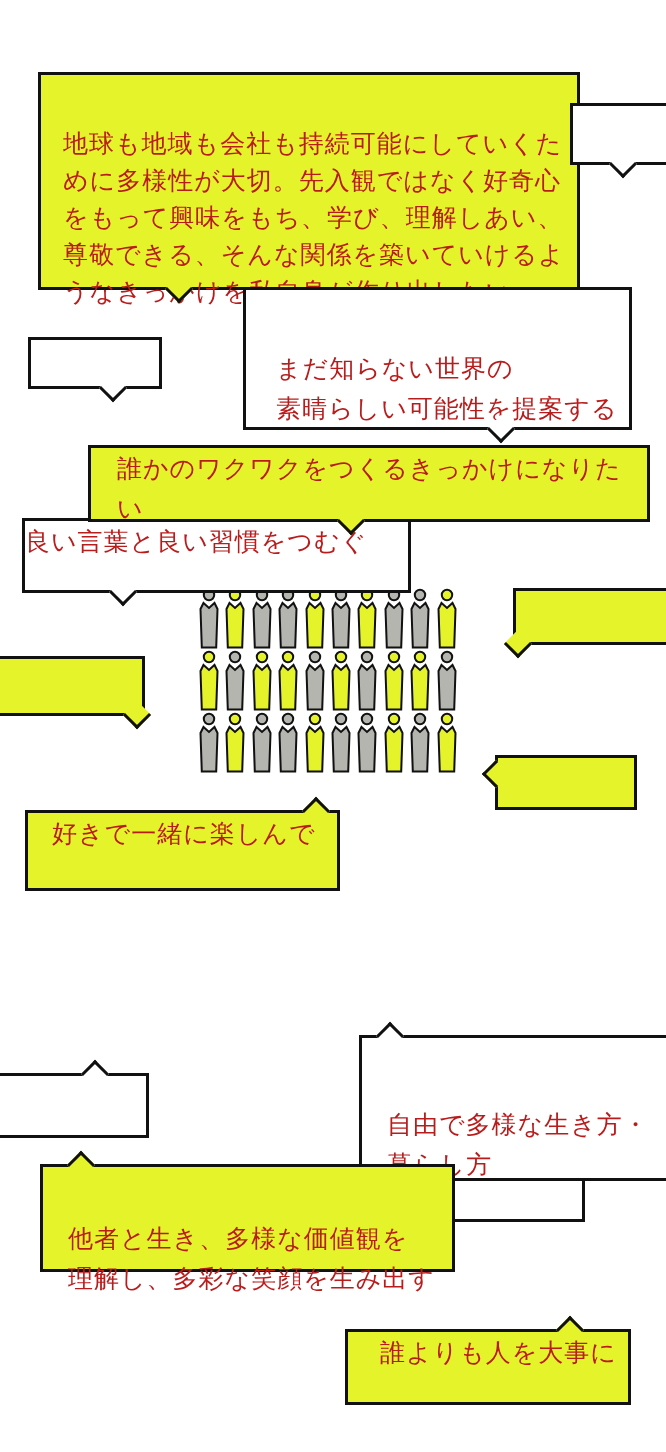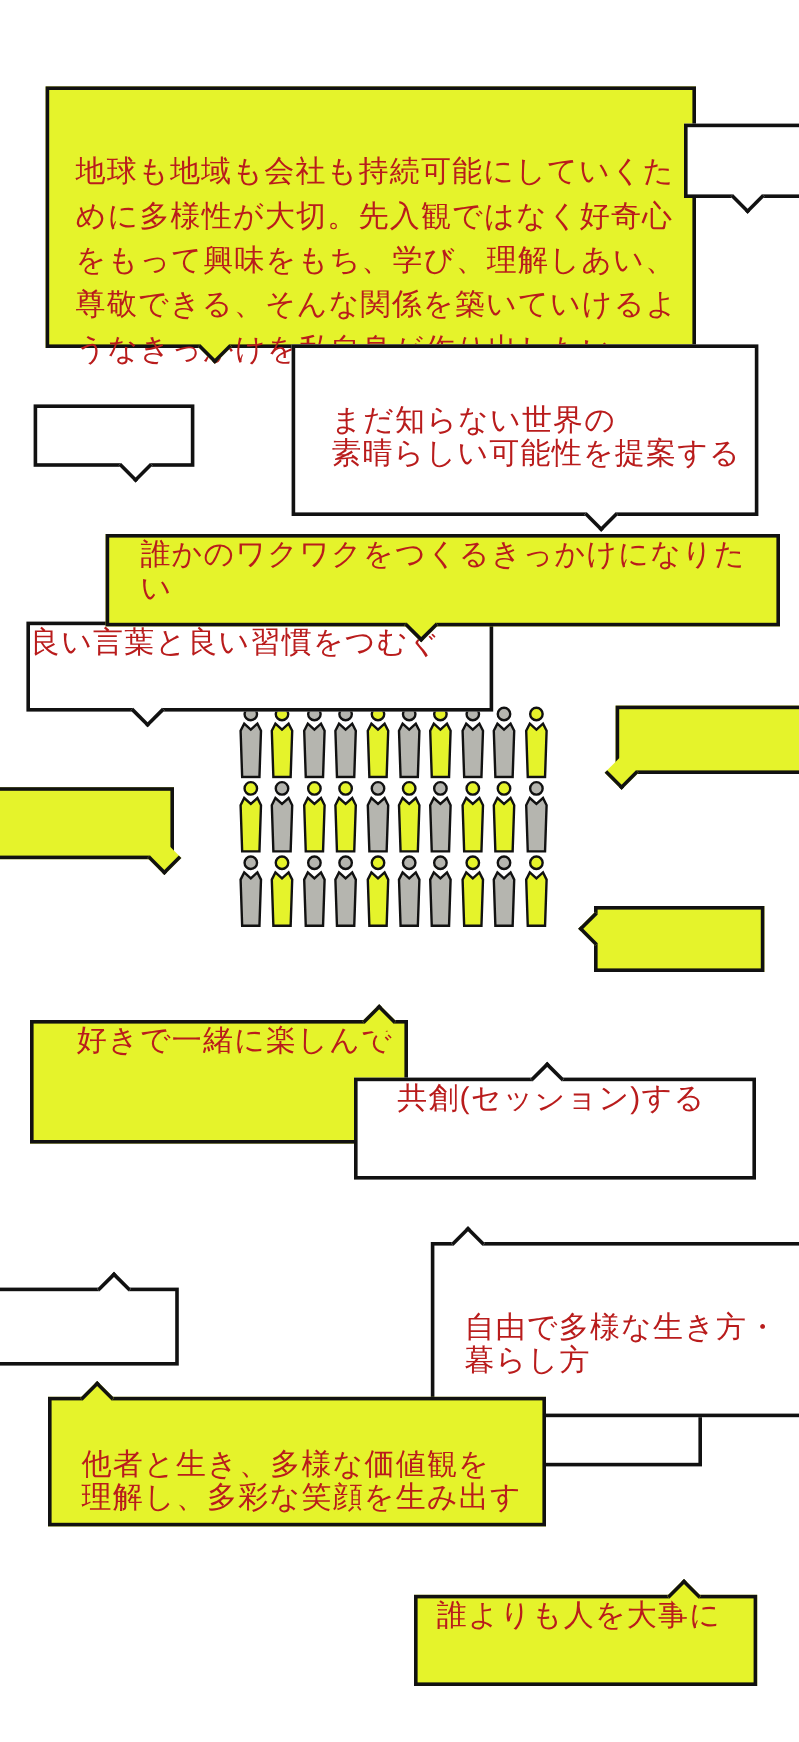--- a/index.html
+++ b/index.html
@@ -16,21 +16,21 @@
     background:#ffffff;
     font-family:"Liberation Sans", sans-serif;
     color:#b91c1c;
   }
   .bubble{
     position:absolute;
     border:3px solid var(--ink);
     box-sizing:border-box;
     font-size:25px;
     letter-spacing:1px;
-    line-height:28px;
+    line-height:40px;
     white-space:pre-line;
   }
   .bubble.yellow{background:var(--yellow);}
   .bubble.white{background:var(--white);}
   .vcenter{display:flex;align-items:flex-start;margin-top:20px;}
   .tail{
     position:absolute;
     width:20px;height:20px;
     transform:rotate(45deg);
     box-sizing:border-box;
@@ -219,29 +219,25 @@
   </div>
 
   <div class="bubble yellow" style="left:-20px;top:656px;width:165px;height:60px;z-index:1;">
     <i class="tail t-down" style="left:144px;"></i>
   </div>
 
   <div class="bubble yellow" style="left:495px;top:755px;width:142px;height:55px;z-index:1;">
     <i class="tail t-left" style="top:6px;"></i>
   </div>
 
-  <div class="bubble yellow vcenter" style="left:25px;top:830px;width:315px;height:103px;padding-left:36px;z-index:1;">
+  <div class="bubble yellow vcenter" style="left:25px;top:790px;width:315px;height:81px;padding-left:24px;z-index:1;">
     <span>好きで一緒に楽しんで</span>
     <i class="tail t-up" style="left:278px;"></i>
   </div>
 
-  <div class="bubble white vcenter" style="left:295px;top:878px;width:335px;height:85px;padding-left:33px;z-index:2;">
-    <span>共創(セッション)する</span>
-    <i class="tail t-up" style="left:148px;"></i>
-  </div>
 
 
   <div class="bubble white" style="left:343px;top:1035px;width:316px;height:146px;padding:26px 14px 0 25px;z-index:2;margin-left:16px;">
     <span>自由で多様な生き方・
 暮らし方</span>
     <i class="tail t-up" style="left:18px;"></i>
   </div>
 
   <div class="bubble white" style="left:-30px;top:1073px;width:179px;height:65px;z-index:1;">
     <i class="tail t-up" style="left:112px;"></i>
@@ -250,18 +246,18 @@
   <div class="bubble white" style="left:443px;top:1152px;width:142px;height:70px;z-index:1;">
     <i class="tail t-up" style="left:30px;"></i>
   </div>
 
   <div class="bubble yellow" style="left:40px;top:1164px;width:415px;height:108px;padding:11px 10px 0 25px;z-index:2;">
     <span>他者と生き、多様な価値観を
 理解し、多彩な笑顔を生み出す</span>
     <i class="tail t-up" style="left:28px;"></i>
   </div>
 
-  <div class="bubble yellow vcenter" style="left:345px;top:1309px;width:286px;height:76px;padding-left:16px;z-index:1;">
+  <div class="bubble yellow vcenter" style="left:345px;top:1309px;width:286px;height:76px;padding-left:32px;z-index:1;">
     <span>誰よりも人を大事に</span>
     <i class="tail t-up" style="left:212px;"></i>
   </div>
 
 </div>
 
 </body></html>

